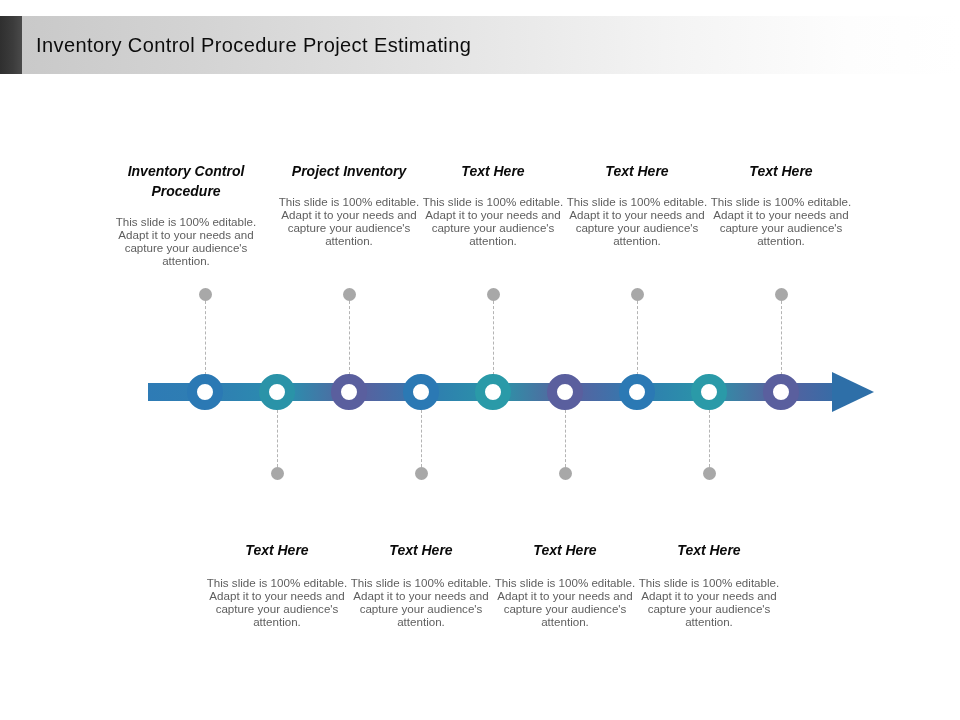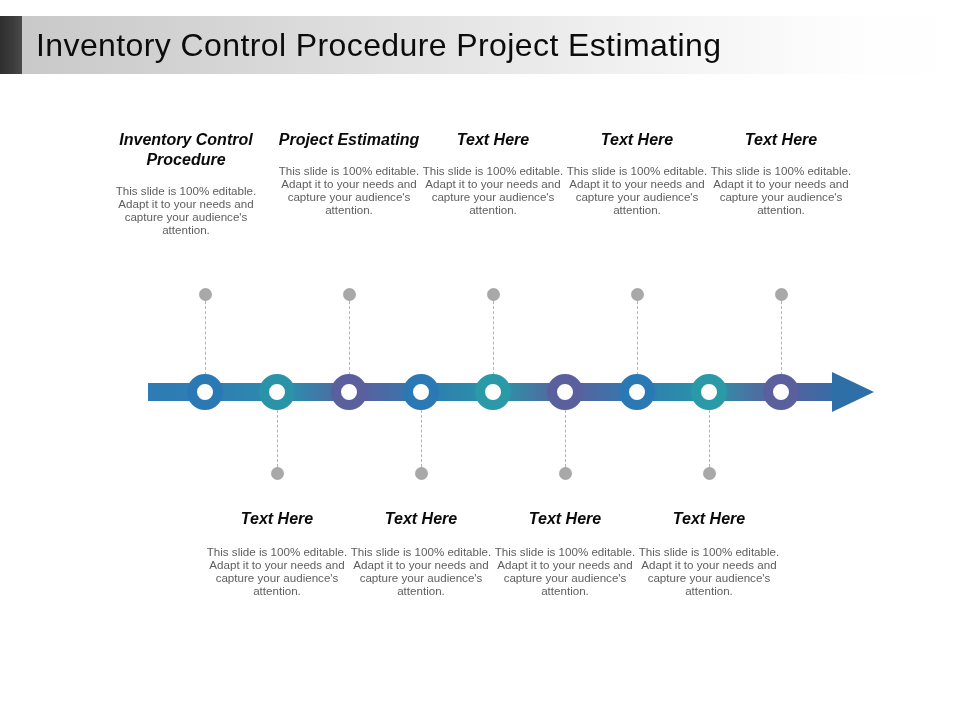--- a/index.html
+++ b/index.html
@@ -32,40 +32,41 @@
     flex: 0 0 auto;
   }
   .title-gradient {
     flex: 1 1 auto;
     height: 58px;
     background: linear-gradient(to right, #c9c9c9 0%, #d3d3d3 18%, #e4e4e4 45%, #f4f4f4 70%, #fdfdfd 88%, #ffffff 100%);
     display: flex;
     align-items: center;
   }
   .title-text {
-    font-size: 32px;
+    font-size: 20px;
     color: #0c0c0c;
     letter-spacing: 0.4px;
     padding-left: 14px;
     white-space: nowrap;
     font-weight: 400;
     text-align: center;
   }
 
   
   .col {
     position: absolute;
     text-align: center;
   }
   .col-head {
     font-weight: bold;
     font-style: italic;
-    font-size: 16px;
+    font-size: 14px;
     line-height: 20px;
     color: #0a0a0a;
+    margin-top: 31px;
   }
   .col-body {
     font-size: 11.6px;
     line-height: 13px;
     color: #5e5e5e;
   }
   .top-col .col-body { margin-top: 14px; }
   .bottom-col .col-body { margin-top: 16px; }
 
   
@@ -110,21 +111,21 @@
   <div class="title-gradient">
     <div class="title-text">Inventory Control Procedure Project Estimating</div>
   </div>
 </div>
 
 <div class="col top-col" style="left:105px; top:130px; width:162px;">
   <div class="col-head">Inventory Control Procedure</div>
   <div class="col-body">This slide is 100% editable. Adapt it to your needs and capture your audience's attention.</div>
 </div>
 <div class="col top-col" style="left:268px; top:130px; width:162px;">
-  <div class="col-head">Project Estimating</div>
+  <div class="col-head">Project Inventory</div>
   <div class="col-body">This slide is 100% editable. Adapt it to your needs and capture your audience's attention.</div>
 </div>
 <div class="col top-col" style="left:412px; top:130px; width:162px;">
   <div class="col-head">Text Here</div>
   <div class="col-body">This slide is 100% editable. Adapt it to your needs and capture your audience's attention.</div>
 </div>
 <div class="col top-col" style="left:556px; top:130px; width:162px;">
   <div class="col-head">Text Here</div>
   <div class="col-body">This slide is 100% editable. Adapt it to your needs and capture your audience's attention.</div>
 </div>

